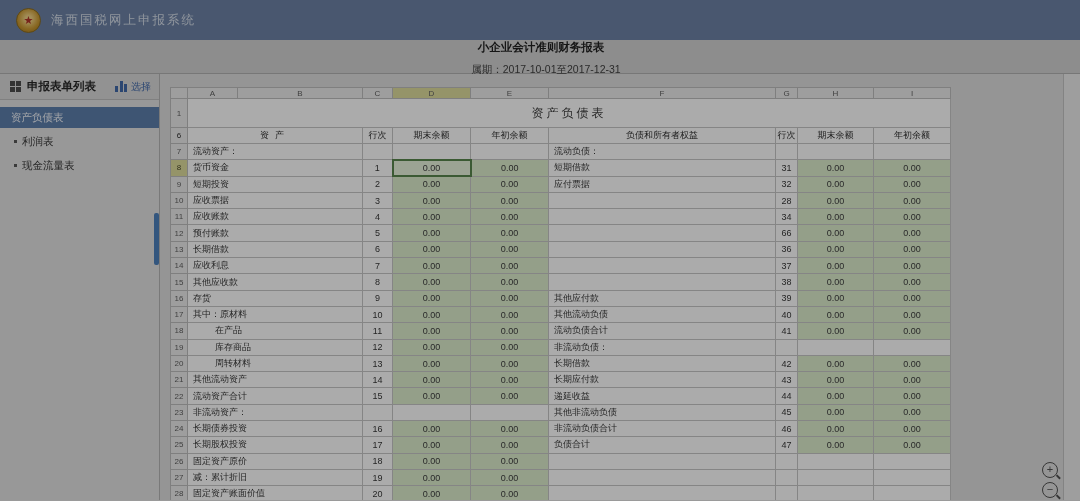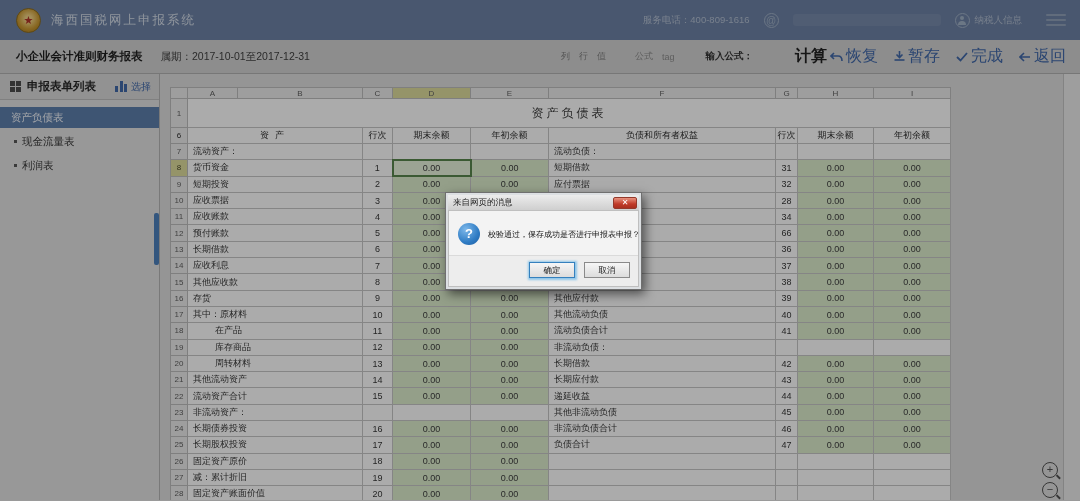--- a/index.html
+++ b/index.html
@@ -15,21 +15,21 @@
   .at-icon { width:15px; height:15px; border-radius:50%; border:1px solid #9fb0c6; color:#9fb0c6; font-size:10px; line-height:13px; text-align:center; }
   .blur-bar { width:148px; height:12px; border-radius:3px; background:rgba(255,255,255,0.07); }
   .person-wrap { display:flex; align-items:center; gap:5px; color:#b3bfd2; font-size:9.5px; }
   .person-icon { width:15px; height:15px; border-radius:50%; border:1px solid #9fb0c6; position:relative; }
   .person-icon::before { content:""; position:absolute; left:4.5px; top:2.5px; width:4px; height:4px; border-radius:50%; background:#9fb0c6; }
   .person-icon::after { content:""; position:absolute; left:2.5px; top:7.5px; width:8px; height:4px; border-radius:4px 4px 0 0; background:#9fb0c6; }
   .burger { width:20px; display:flex; flex-direction:column; gap:3px; margin-left:10px; cursor:pointer; }
   .burger span { height:2px; background:#8fa0b8; border-radius:1px; }
 
   
-  .tbar { height:34px; background:#d2d2d2; border-bottom:1px solid #b0b0b0; display:flex; align-items:center; padding:0 14px 0 16px; gap:8px; }
+  .tbar { height:34px; background:#d2d2d2; border-bottom:1px solid #b0b0b0; display:flex; align-items:center; padding:0 14px 0 16px; gap:8px;flex-direction:column; }
   .rep-name { font-size:11.5px; font-weight:bold; color:#1c1c1c; }
   .rep-period { font-size:10.5px; color:#3c3c3c; margin-left:10px; }
   .tog-group { margin-left:auto; display:flex; align-items:center; gap:9px; }
   .tog { font-size:9px; color:#7d7d7d; }
   .tog2 { font-size:9px; color:#8a8a8a; }
   .formula-lbl { font-size:9.5px; color:#2e2e2e; margin-left:22px;font-weight:bold; }
   .tb-btns { display:flex; align-items:center; gap:16px; margin-left:34px; }
   .tb-btn { display:flex; align-items:center; gap:3px; font-size:16px; color:#3e66a8; cursor:pointer; }
   .tb-btn .dark { color:#1d1d1d; font-weight:bold; }
   .tb-btn svg { display:block; }
@@ -91,34 +91,20 @@
   .dlg-btn.cancel { border:1px solid #8a8a8a; }
 </style>
 </head>
 <body>
 
 <div class="app">
 
   <div class="hdr">
     <div class="logo">★</div>
     <div class="hdr-title">海西国税网上申报系统</div>
-    <div class="hdr-right">
-      <span class="hdr-phone">服务电话：400-809-1616</span>
-      <span class="at-icon">@</span>
-      <span class="blur-bar"></span>
-      <span class="person-wrap">
-        <span class="person-icon"></span>
-        <span>纳税人信息</span>
-      </span>
-      <span class="burger">
-          <span></span>
-          <span></span>
-          <span></span>
-        </span>
-    </div>
   </div>
 
   <div class="tbar">
     <span class="rep-name">小企业会计准则财务报表</span>
     <span class="rep-period">属期：2017-10-01至2017-12-31</span>
     <span class="tog-group">
       <span class="tog">列</span>
       <span class="tog">行</span>
       <span class="tog">值</span>
       <span class="tog2" style="margin-left:20px;">公式</span>
@@ -170,25 +156,25 @@
               <i></i>
               <i></i>
               <i></i>
             </span>
           <span>选择</span>
         </span>
       </div>
       <div class="sb-item-active">资产负债表</div>
       <div class="sb-item">
         <span class="dot"></span>
-          <span>现金流量表</span>
+          <span>利润表</span>
       </div>
       <div class="sb-item">
         <span class="dot"></span>
-          <span>利润表</span>
+          <span>现金流量表</span>
       </div>
       <div class="sb-scroll"></div>
     </div>
 
     <div class="main">
       <div class="sheet">
         <table class="sheet-t">
           <colgroup>
             <col style="width:17px">
               <col style="width:50px">
@@ -477,30 +463,14 @@
       <div class="right-panel"></div>
       <div class="zoom-btns">
         <div class="zoom-btn">+</div>
         <div class="zoom-btn">−</div>
       </div>
     </div>
   </div>
 
   <div class="overlay"></div>
 
-  <div class="dlg">
-    <div class="dlg-title">
-      <span class="dlg-title-text">来自网页的消息</span>
-      <span class="dlg-close">✕</span>
-    </div>
-    <div class="dlg-body">
-      <div class="dlg-msg-row">
-        <span class="q-icon">?</span>
-        <span class="dlg-msg">校验通过，保存成功是否进行申报表申报？</span>
-      </div>
-      <div class="dlg-btn-row">
-        <div class="dlg-btn ok">确定</div>
-        <div class="dlg-btn cancel">取消</div>
-      </div>
-    </div>
-  </div>
 
 </div>
 
 </body></html>

